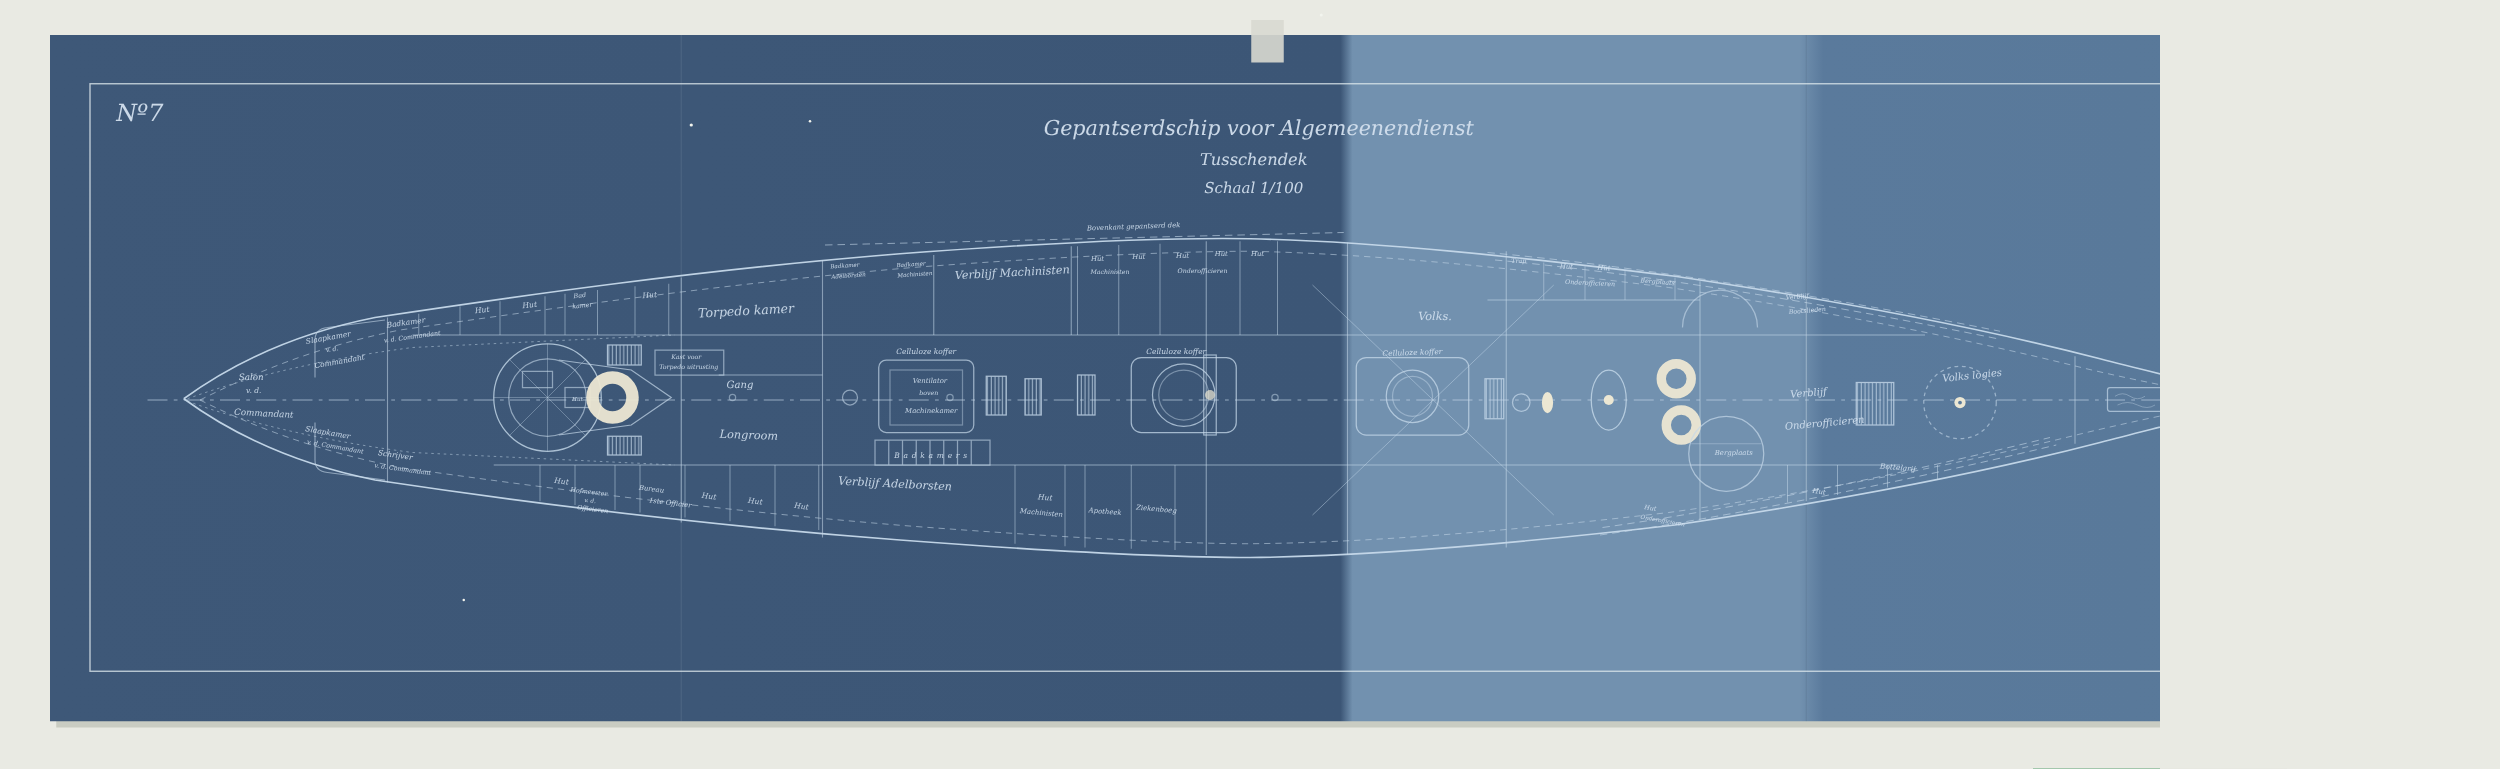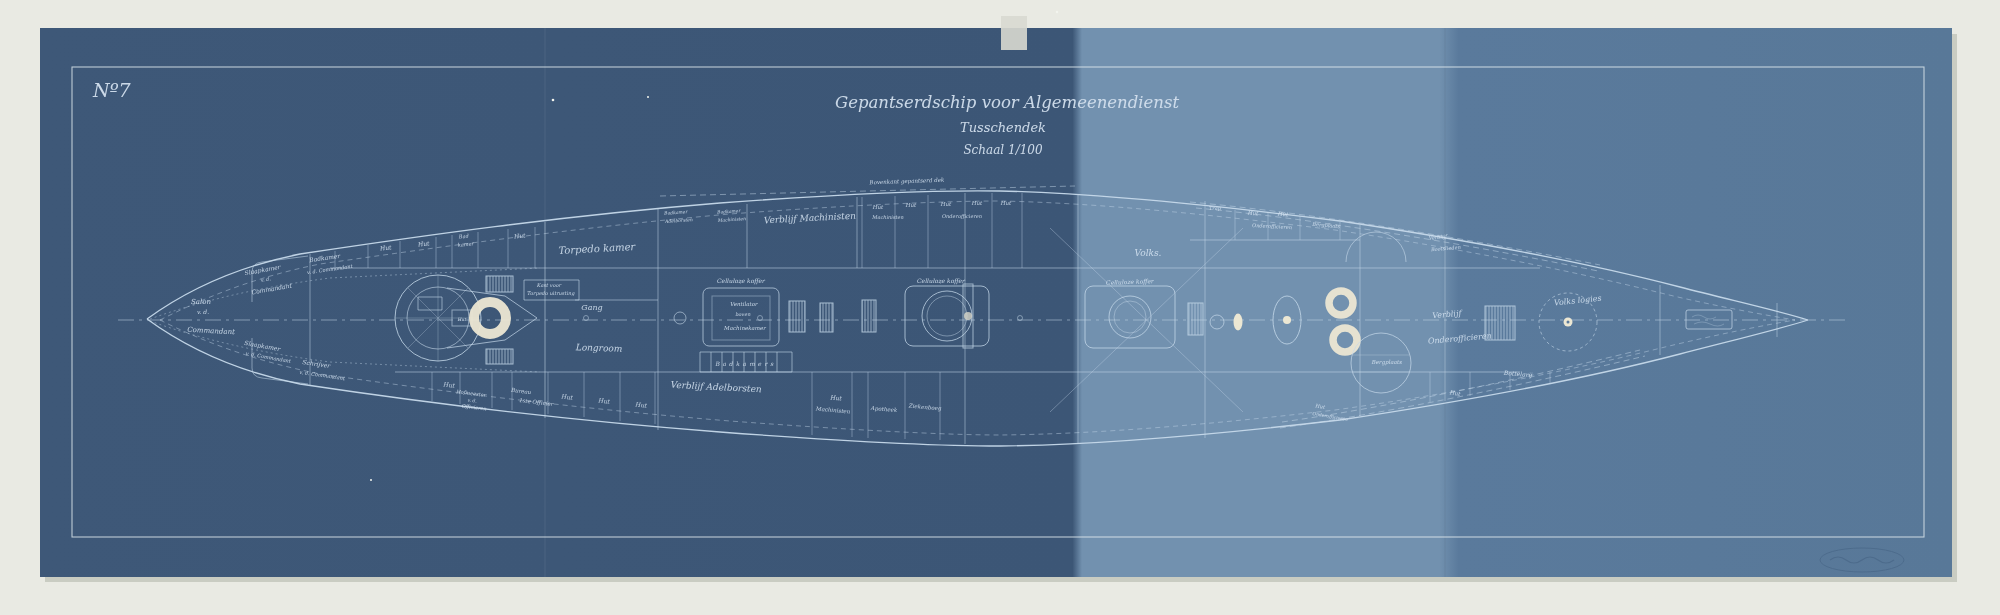--- a/index.html
+++ b/index.html
@@ -1,16 +1,16 @@
 <!DOCTYPE html>
 <html><head>
 <meta charset="utf-8">
 <style>
   html,body{margin:0;padding:0;background:#e9eae3;}
-  .stage{position:relative;width:2000px;height:615px;overflow:hidden;background:#15803d;}
+  .stage{position:relative;width:1728px;height:615px;overflow:hidden;background:#15803d;}
   svg{display:block;}
   svg text{fill:#d6e4f2;font-family:"DejaVu Serif",serif;font-style:italic;}
   .struct{stroke:#c6d9ea;fill:none;}
   .title-text{fill:#d3e0ee;opacity:.95;}
   #compartment-labels text{text-anchor:middle;opacity:.88;}
 </style>
 </head>
 <body>
 
 <div class="stage">

